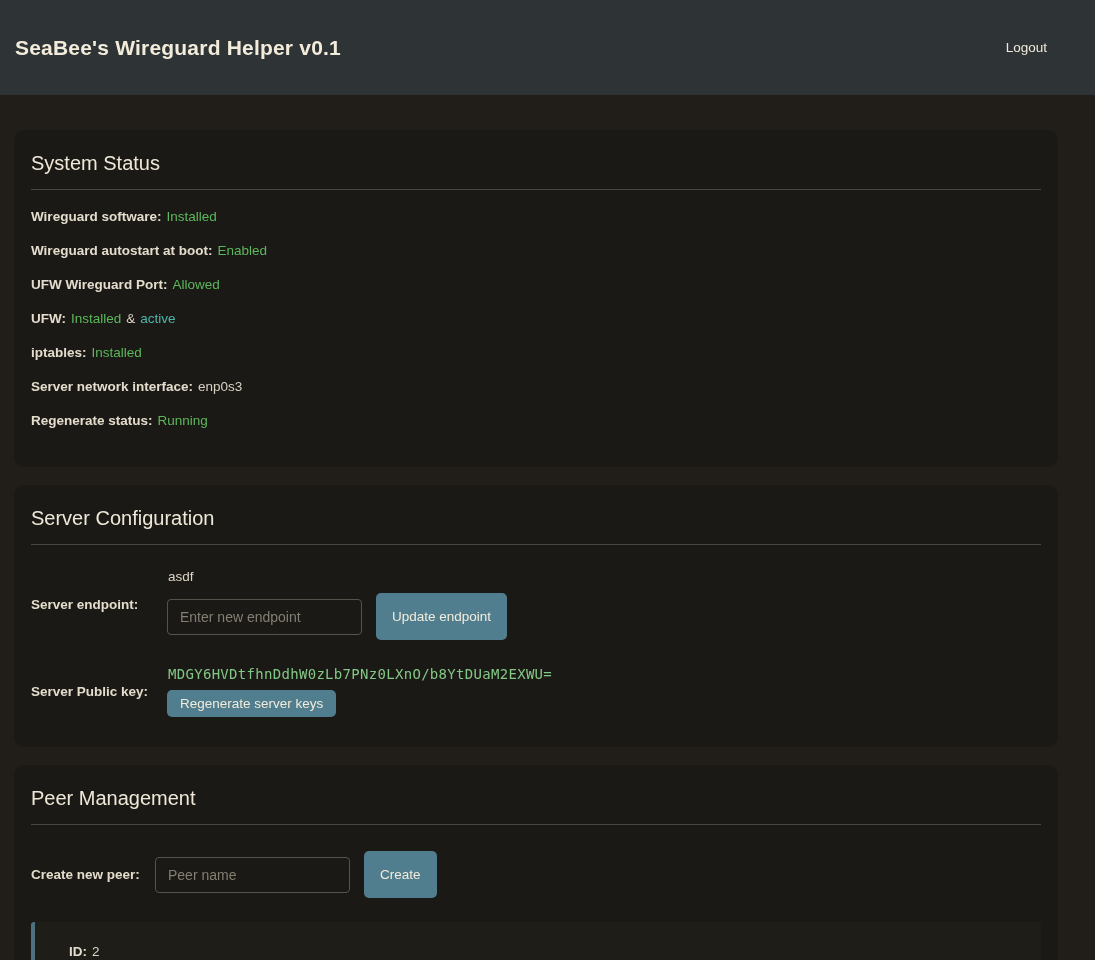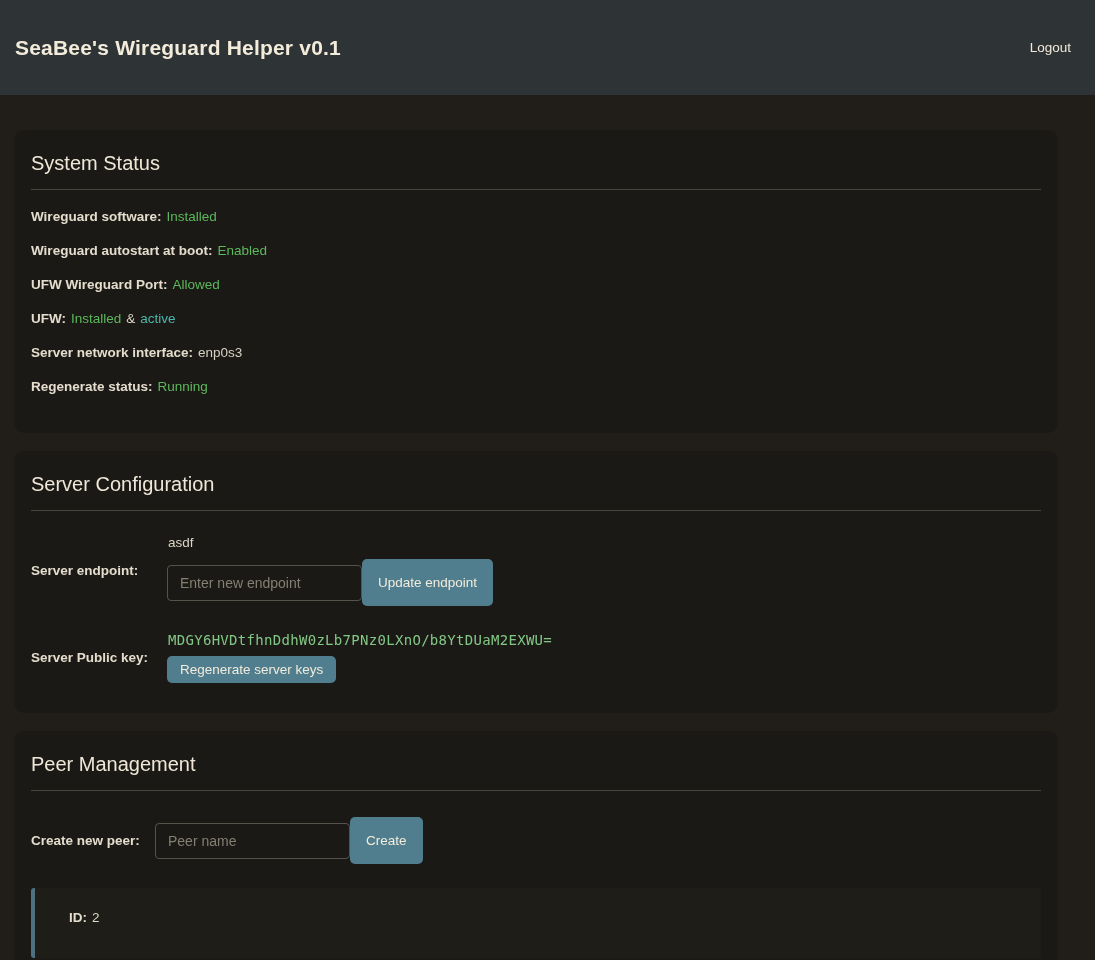--- a/index.html
+++ b/index.html
@@ -14,21 +14,21 @@
     color: #ddd6c7;
   }
 
   
   .topbar {
     height: 95px;
     background: #2e3336;
     display: flex;
     align-items: center;
     justify-content: space-between;
-    padding: 0 24px 0 15px;
+    padding: 0 48px 0 15px;
   }
   .app-title {
     color: #f3ecdb;
     font-size: 21px;
     font-weight: bold;
     letter-spacing: 0.2px;
   }
   .logout {
     color: #f0e9d9;
     font-size: 13.5px;
@@ -81,21 +81,21 @@
     flex: none;
     font-weight: bold;
     font-size: 13.5px;
     color: #e4ddcd;
   }
   .current-value {
     font-size: 13.5px;
     color: #ddd6c7;
     margin: 0 0 9px 1px;
   }
-  .inline-controls { display: flex; align-items: center; gap: 0; }
+  .inline-controls { display: flex; align-items: center; gap: 14px; }
 
   input.text {
     width: 195px;
     height: 36px;
     background: transparent;
     border: 1px solid #57534a;
     border-radius: 4px;
     color: #d8d2c4;
     padding: 0 12px;
     font-size: 14px;
@@ -171,20 +171,23 @@
     <p class="status-row">
       <b>Wireguard autostart at boot:</b><span class="val-ok">Enabled</span>
     </p>
     <p class="status-row">
       <b>UFW Wireguard Port:</b><span class="val-ok">Allowed</span>
     </p>
     <p class="status-row">
       <b>UFW:</b><span class="val-ok">Installed</span><span class="amp">&amp;</span><span class="val-active">active</span>
     </p>
     <p class="status-row">
+      <b>iptables:</b><span class="val-ok">Installed</span>
+    </p>
+    <p class="status-row">
       <b>Server network interface:</b><span class="val-plain">enp0s3</span>
     </p>
     <p class="status-row">
       <b>Regenerate status:</b><span class="val-ok">Running</span>
     </p>
   </section>
 
   <section class="card">
     <h2>Server Configuration</h2>
     <hr>

